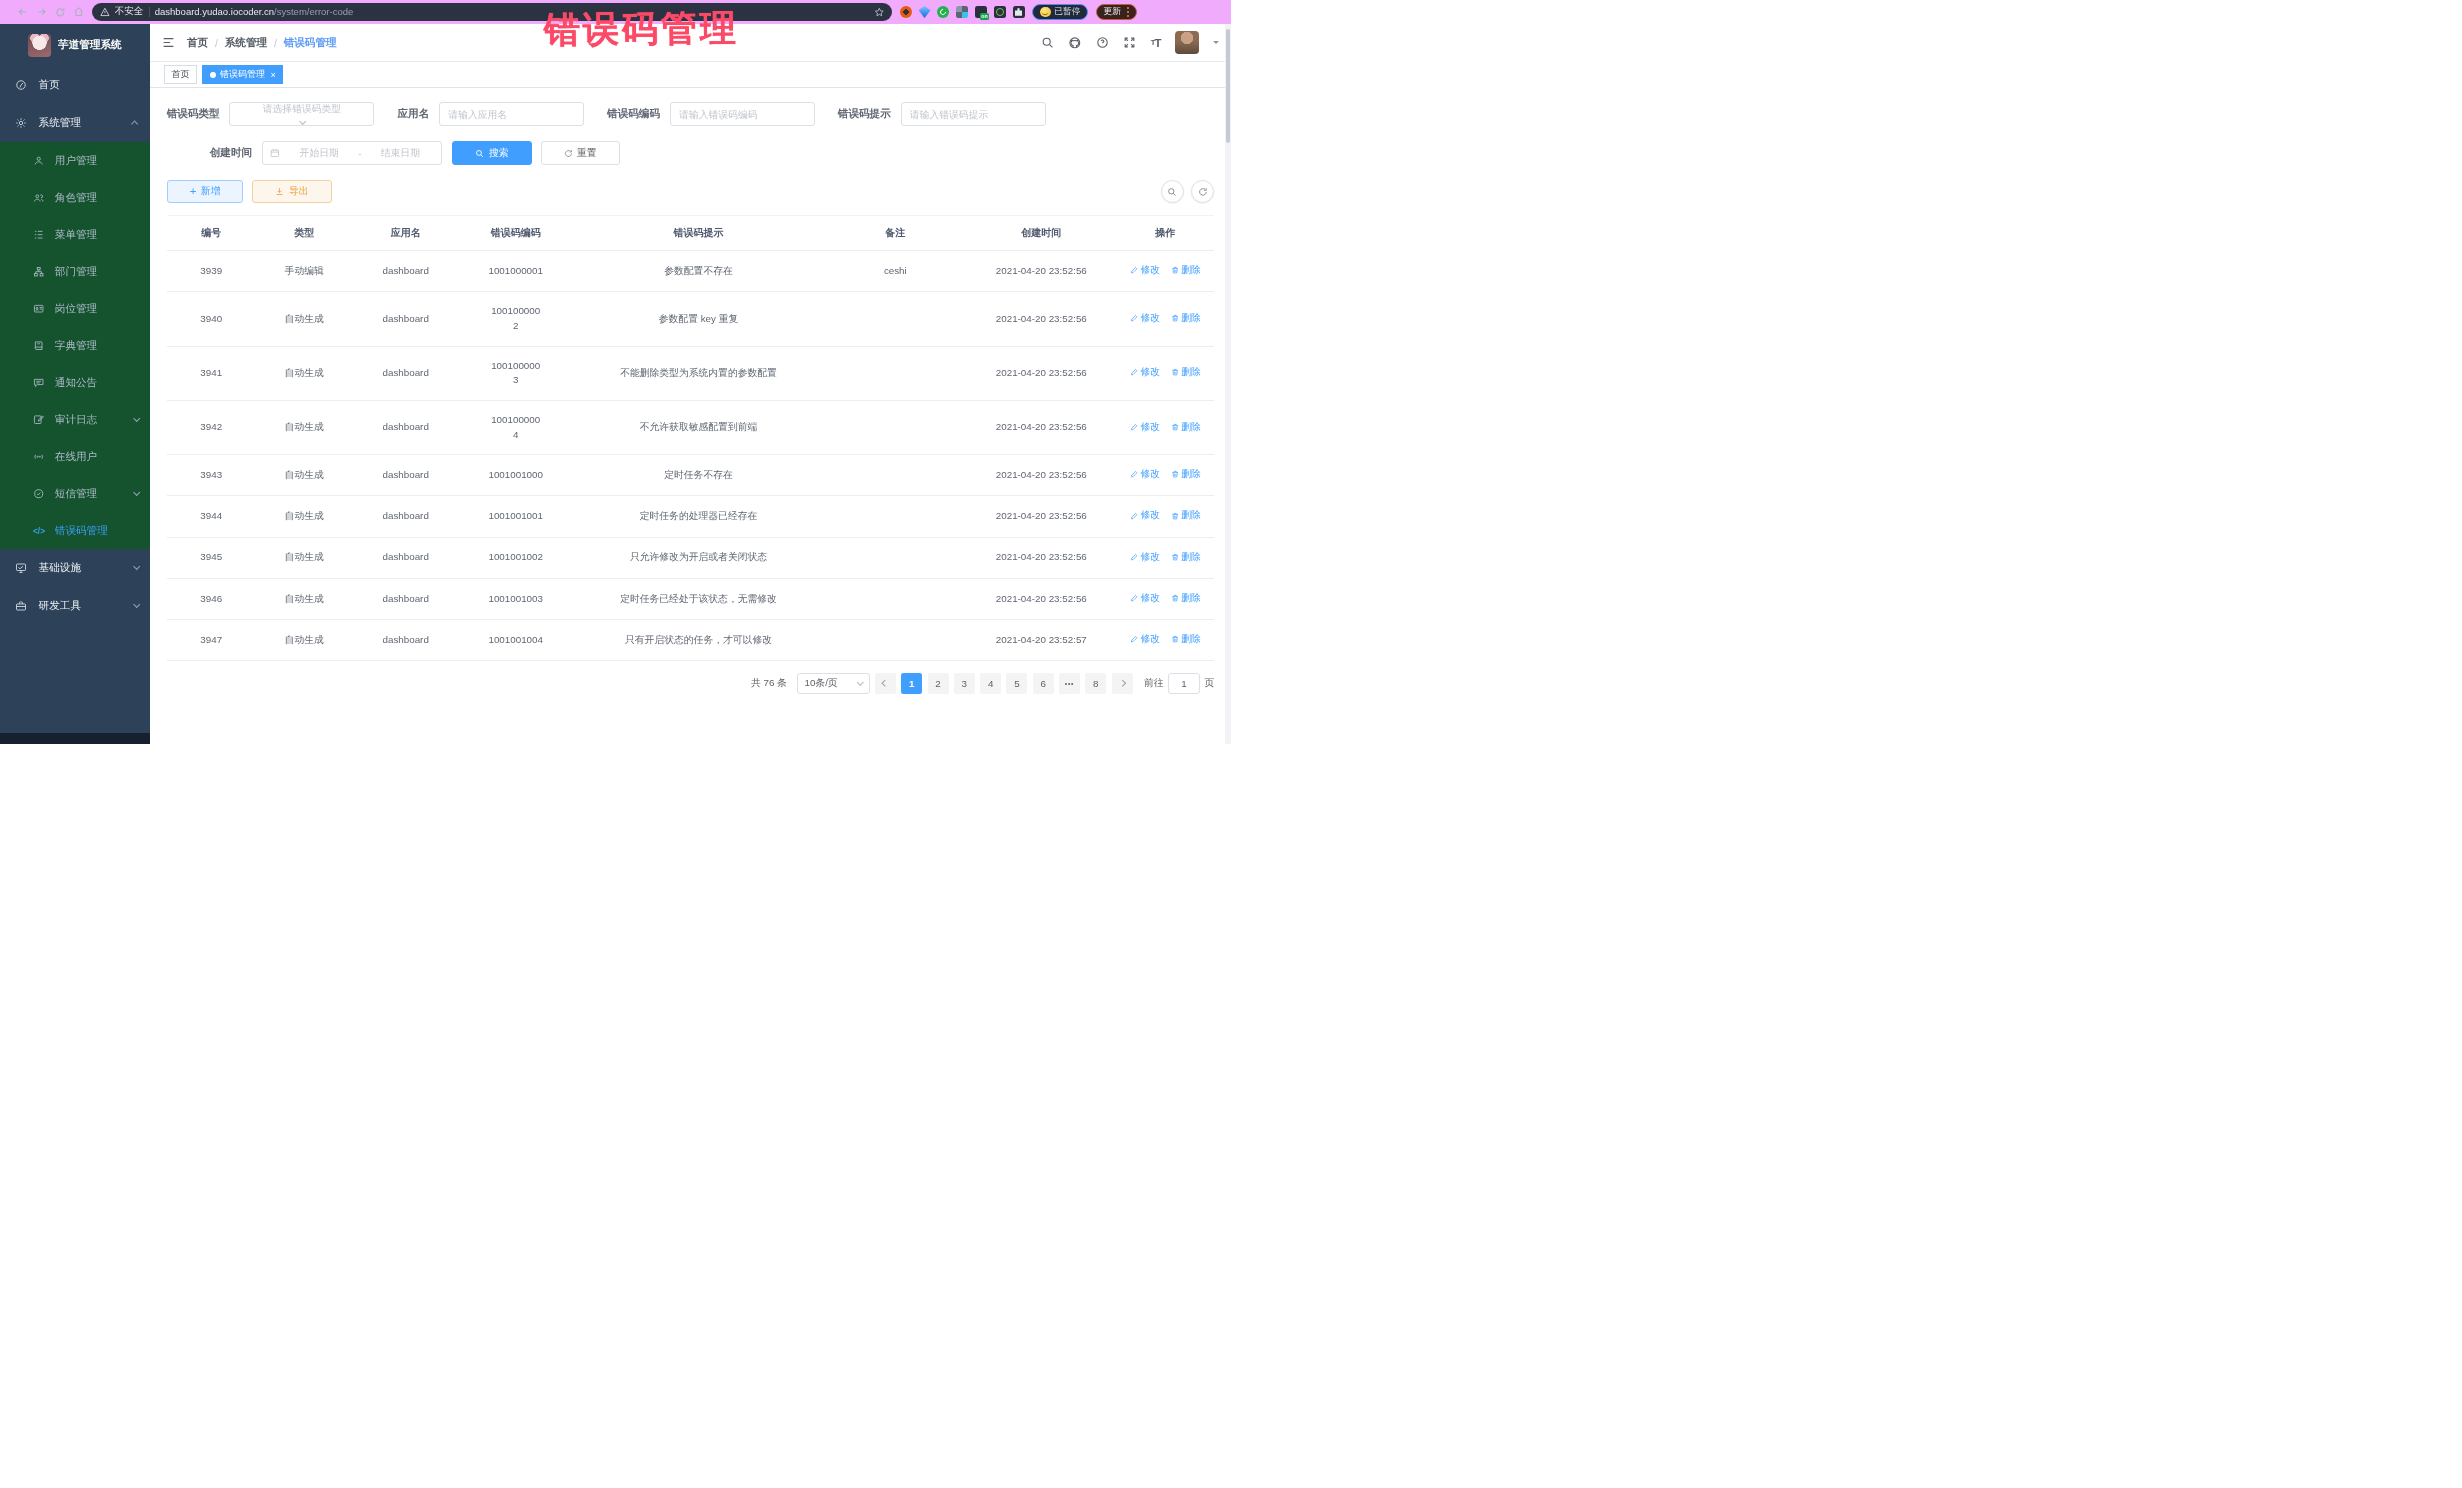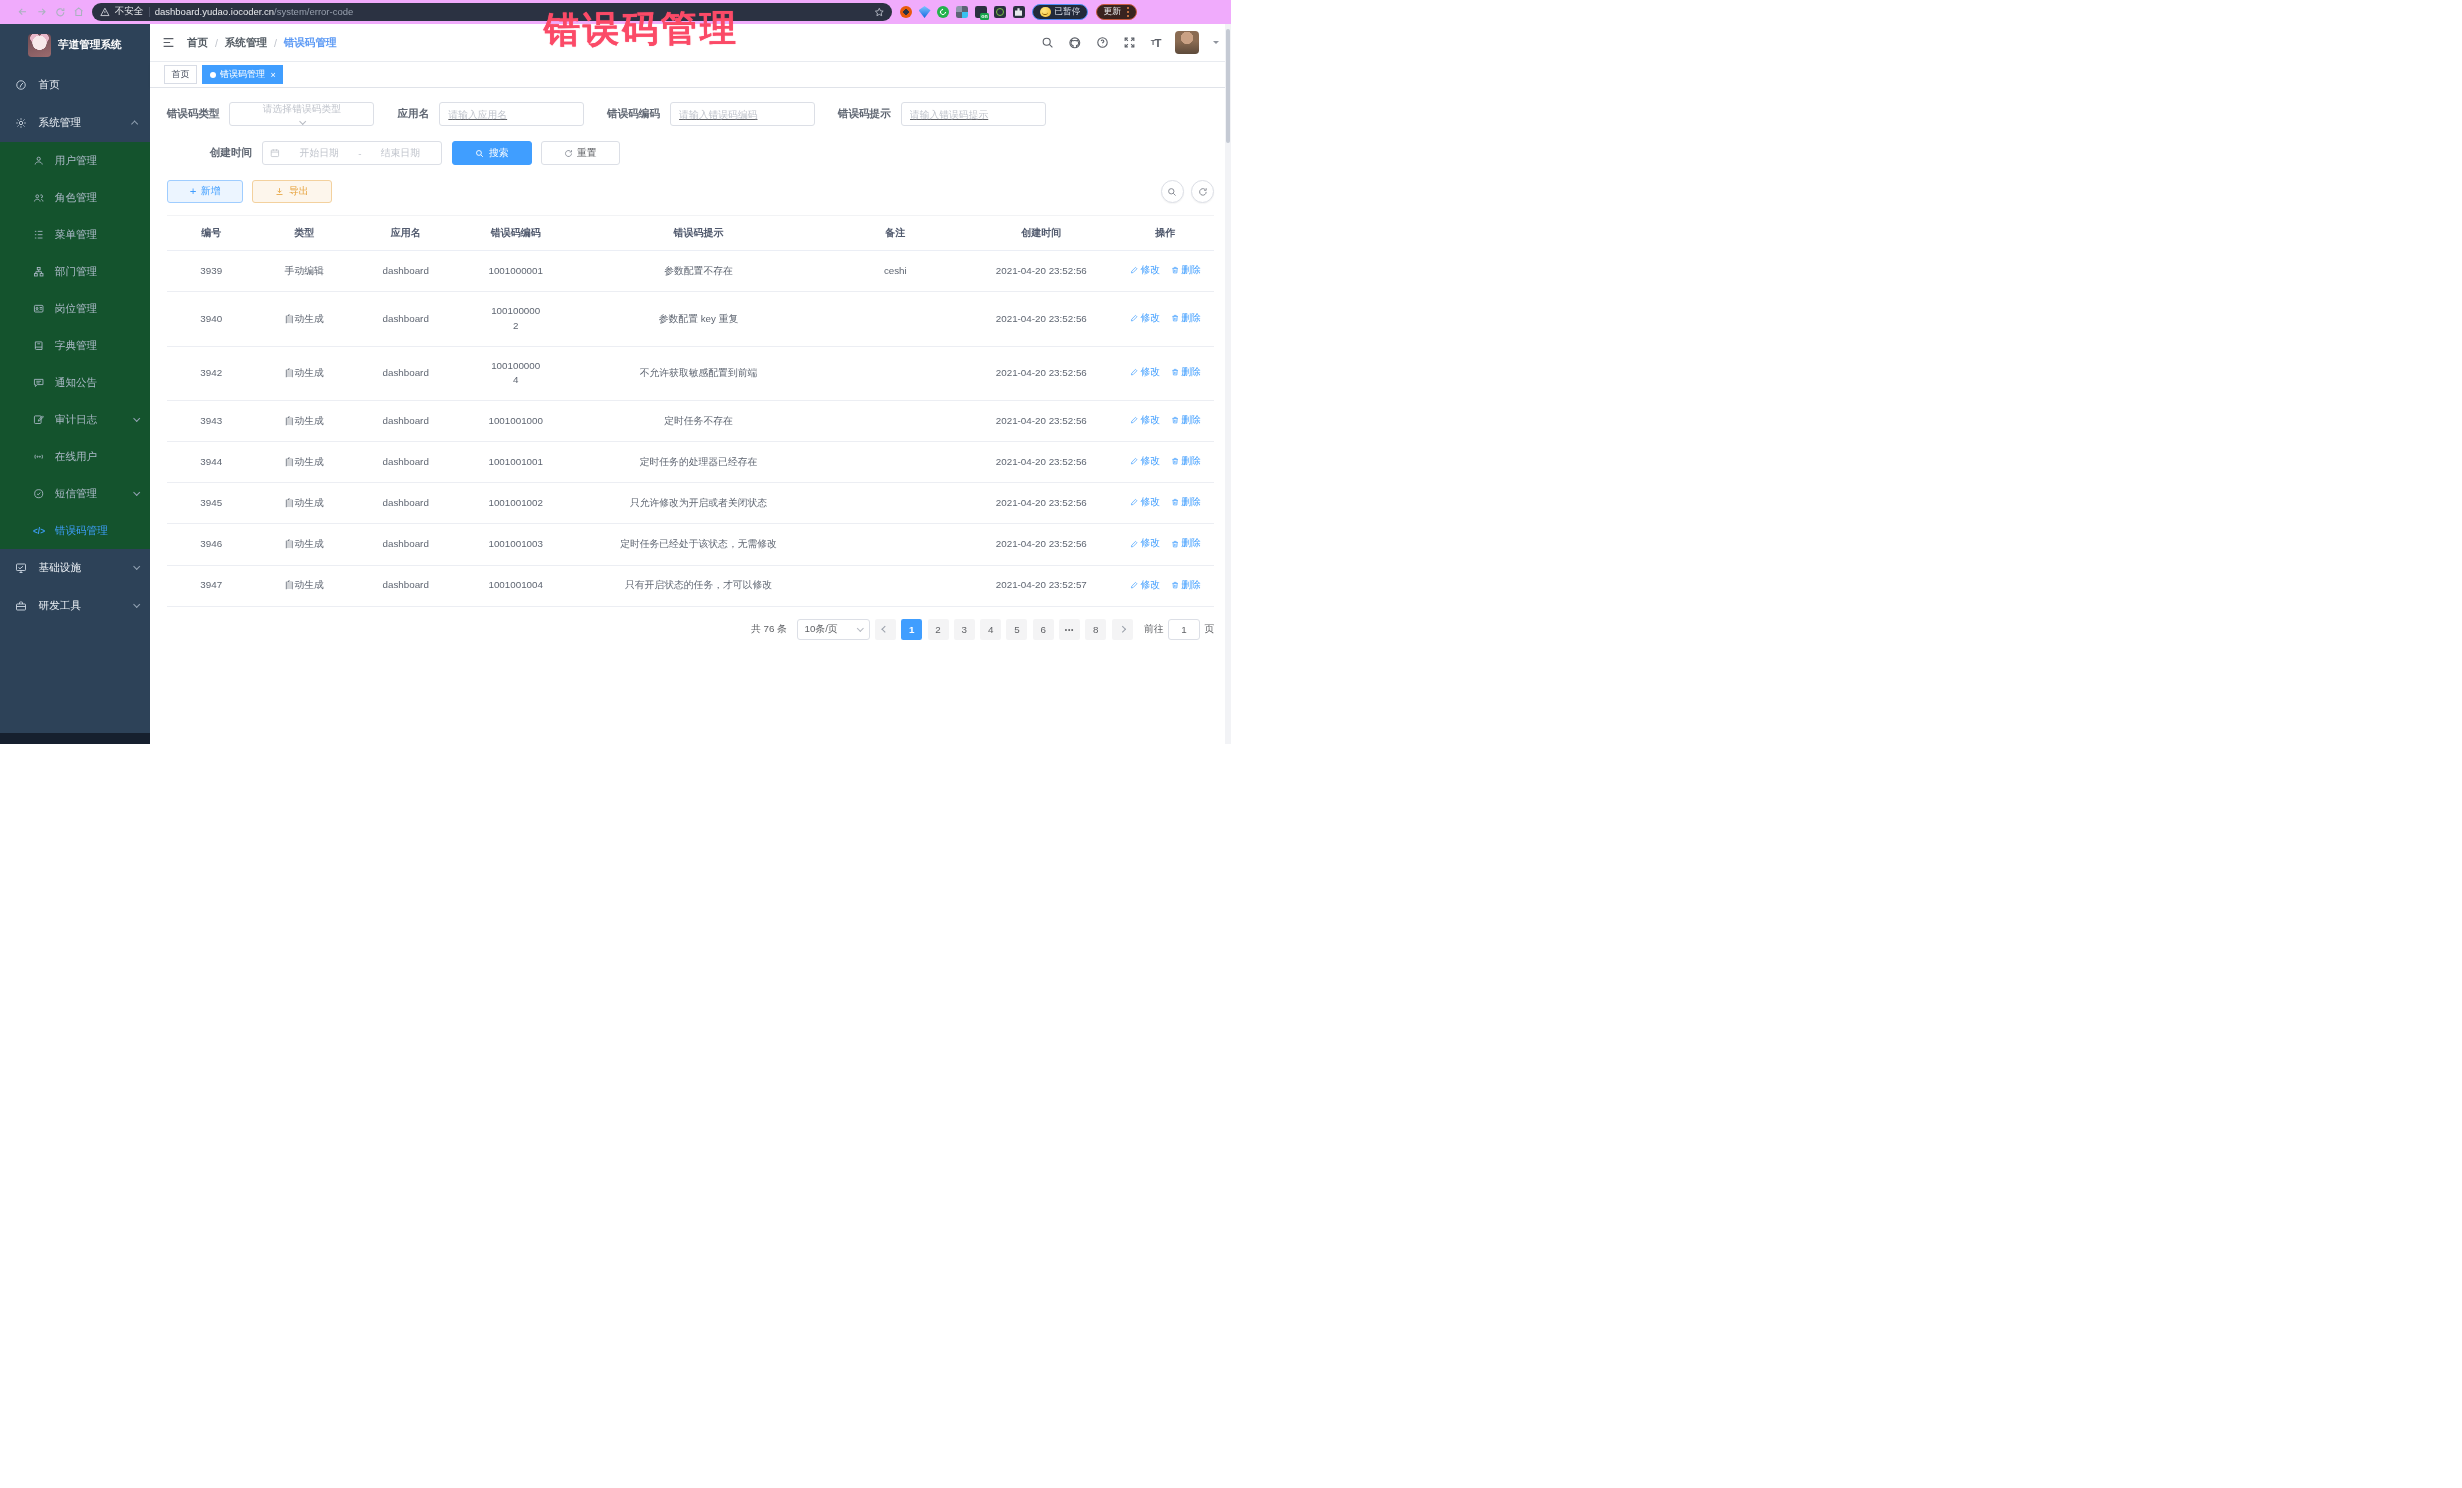--- a/index.html
+++ b/index.html
@@ -89,21 +89,21 @@
   .tag .x { font-size:9px; margin-left:1.5px; }
 
   
   .content { flex:1; background:#fff; padding:14.4px 16.7px 0; position:relative; }
   .frow { display:flex; align-items:center; margin-bottom:15px; }
   .fgroup { display:flex; align-items:center; margin-right:23px; }
   .flabel { font-size:10.6px; color:#5f6672; font-weight:600; margin-right:9.8px; white-space:nowrap; }
   .ctrl { height:24px; border:0.8px solid #dcdfe6; border-radius:3px; background:#fff; display:flex; align-items:center; font-size:9.8px; color:#c0c4cc; }
   .select { width:145px; padding:0 7.6px; justify-content:space-between; cursor:pointer;flex-direction:column; }
   .select .chev { border-color:#b6bac2; }
-  input.txt { width:145px; height:24px; border:0.8px solid #dcdfe6; border-radius:3px; padding:0 8.3px; font-size:9.8px; color:#606266; font-family:inherit;text-decoration:underline; }
+  input.txt { width:145px; height:24px; border:0.8px solid #dcdfe6; border-radius:3px; padding:0 8.3px; font-size:9.8px; color:#606266; font-family:inherit; }
   input.txt::placeholder { color:#c0c4cc; }
   .daterange { width:180px; padding:0 7.6px; gap:6px; cursor:pointer; }
   .daterange .dsep { color:#c0c4cc; flex:0 0 auto; }
   .daterange .dph { flex:1; text-align:center; }
   .btn { height:24px; border-radius:3px; font-size:9.8px; display:inline-flex; align-items:center; gap:4.5px; padding:0 22px; cursor:pointer; border:0.8px solid transparent; font-family:inherit; }
   .btn.primary { background:#409eff; border-color:#409eff; color:#fff; margin-left:10.6px; }
   .btn.default { background:#fff; border-color:#dcdfe6; color:#606266; margin-left:9px; }
   .btn.plain-blue { background:#ecf5ff; border-color:#9fcdff; color:#409eff; height:23px; }
   .btn.plain-warn { background:#fdf6ec; border-color:#f3d19e; color:#e6a23c; height:23px; margin-left:9px; }
   .toolbar { display:flex; align-items:center; margin-bottom:12px; }
@@ -554,20 +554,41 @@
                   </svg>
                   <span>修改</span>
                 </a><a>
                   <svg width="8.3" height="8.3" viewBox="0 0 24 24" fill="none" stroke="currentColor" stroke-width="2">
                     <path d="M4 7h16M9 7V4h6v3M6 7l1 13h10l1-13M10 11v6M14 11v6"></path>
                   </svg>
                   <span>删除</span>
                 </a></td>
           </tr>
           <tr>
+            <td>3941</td>
+            <td>自动生成</td>
+            <td>dashboard</td>
+            <td class="code">100100000
+3</td>
+            <td>不能删除类型为系统内置的参数配置</td>
+            <td></td>
+            <td>2021-04-20 23:52:56</td>
+            <td class="ops"><a>
+                  <svg width="8.3" height="8.3" viewBox="0 0 24 24" fill="none" stroke="currentColor" stroke-width="2">
+                    <path d="M16 4l4 4L9 19l-5 1 1-5L16 4z"></path>
+                  </svg>
+                  <span>修改</span>
+                </a><a>
+                  <svg width="8.3" height="8.3" viewBox="0 0 24 24" fill="none" stroke="currentColor" stroke-width="2">
+                    <path d="M4 7h16M9 7V4h6v3M6 7l1 13h10l1-13M10 11v6M14 11v6"></path>
+                  </svg>
+                  <span>删除</span>
+                </a></td>
+          </tr>
+          <tr>
             <td>3942</td>
             <td>自动生成</td>
             <td>dashboard</td>
             <td class="code">100100000
 4</td>
             <td>不允许获取敏感配置到前端</td>
             <td></td>
             <td>2021-04-20 23:52:56</td>
             <td class="ops"><a>
                   <svg width="8.3" height="8.3" viewBox="0 0 24 24" fill="none" stroke="currentColor" stroke-width="2">

